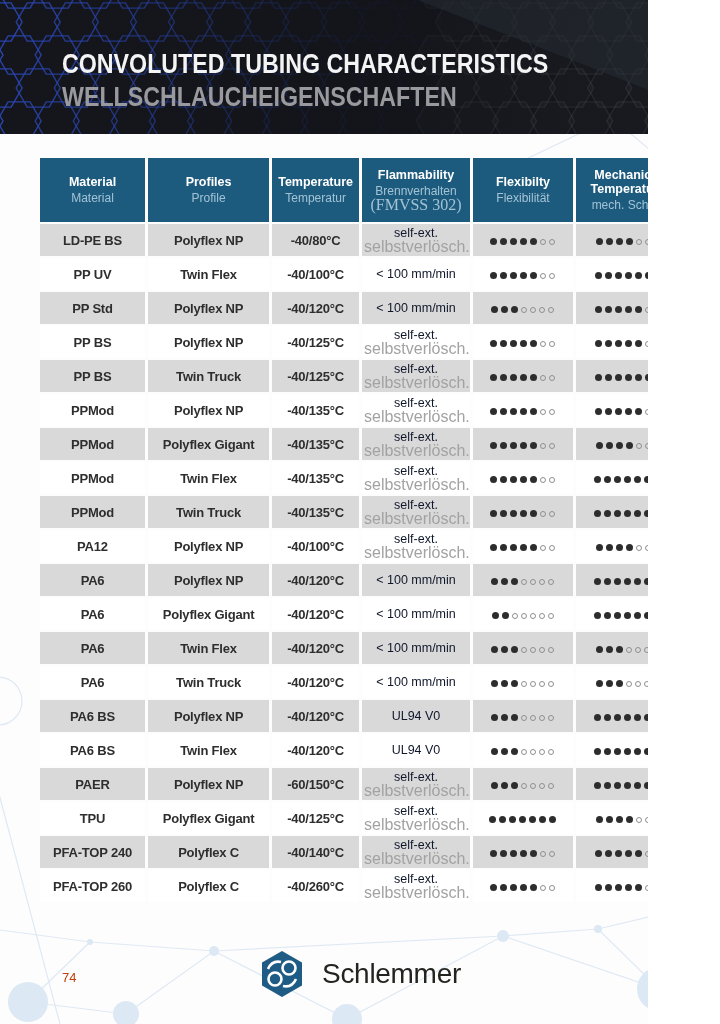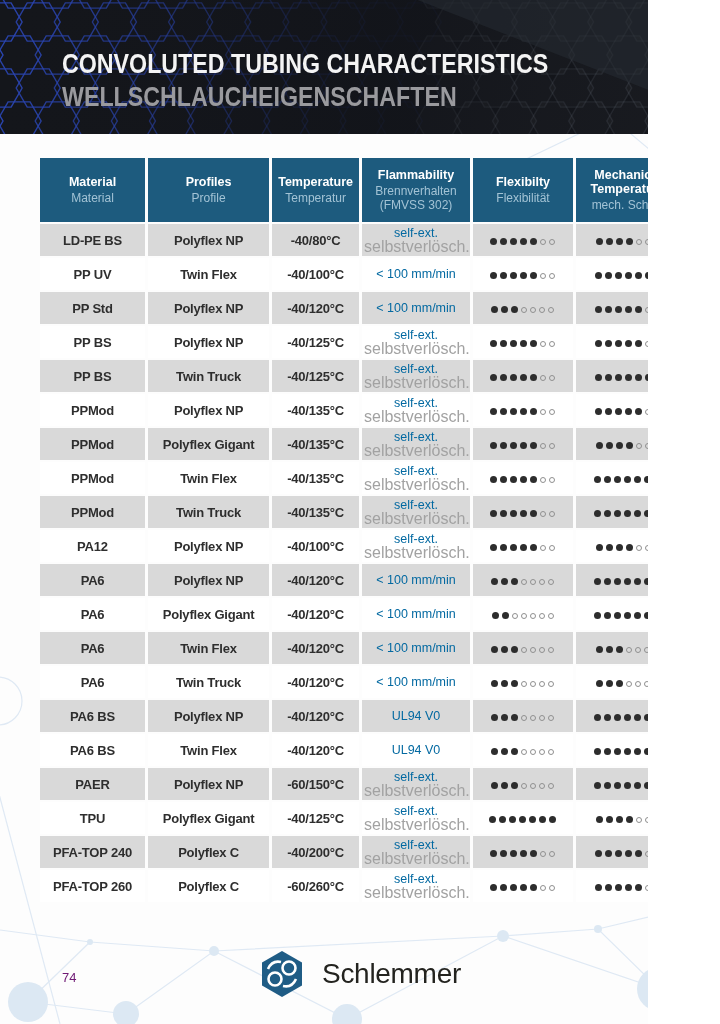--- a/index.html
+++ b/index.html
@@ -42,35 +42,35 @@
   
   .table-wrap { position: absolute; left: 37px; top: 156px; z-index: 2; }
   table { border-collapse: separate; border-spacing: 3px 2px; table-layout: fixed; width: 646px; }
   th {
     background: var(--header-blue, #1d5b7e);
     height: 62px; vertical-align: middle; text-align: center;
     padding: 10px 3px; font-weight: normal;
   }
   .th-en { color: #ffffff; font-weight: bold; font-size: 12.5px; line-height: 14px; }
   .th-de { color: var(--header-sub, #a3c3d5); font-size: 12px; line-height: 14px; margin-top: 2px; }
-  .th-note { color: var(--header-sub, #a3c3d5); font-size: 12px; line-height: 14px; }
+  .th-note { color: var(--header-sub, #a3c3d5); font-size: 16px; line-height: 14px; font-family: Liberation Serif, serif; }
   td { height: 32px; text-align: center; vertical-align: middle; padding: 1px 2px; }
   tr.gray td { background: var(--row-gray, #d9d9d9); margin-top: 24px; }
   tr.white td { background: #ffffff; }
   .cell-strong { font-size: 13px; font-weight: bold; color: #2e2e2e; letter-spacing: -0.2px; }
-  .flam-en { font-size: 12.5px; color: #0369a1; line-height: 13px; }
+  .flam-en { font-size: 12.5px; color: #0f172a; line-height: 13px; }
   .flam-de { font-size: 16px; color: #a2a2a2; line-height: 13px; }
   .dots { display: inline-flex; align-items: center; gap: 3px; }
   .dot { width: 7px; height: 7px; border-radius: 50%; display: inline-block; }
   .dot.filled { background: var(--dot-filled, #2d2d2d); }
   .dot.empty { background: transparent; border: 1.4px solid var(--dot-empty, #909090); width: 6px; height: 6px; }
 
   
   .footer { position: absolute; left: 0; top: 948px; width: 720px; z-index: 2; }
-  .page-number { position: absolute; left: 62px; top: 22px; font-size: 13px; color: #701a75; }
+  .page-number { position: absolute; left: 62px; top: 22px; font-size: 13px; color: #c2410c; }
   .brand { position: absolute; left: 0; width: 720px; display: flex; justify-content: center; align-items: center; top: 2px; }
   .brand-text { font-size: 28px; color: #23231f; margin-left: 17px; letter-spacing: -0.3px; }
 </style>
 </head>
 <body>
 
 <div class="page">
 
   <svg class="bg-network" width="720" height="1024" viewBox="0 0 720 1024">
     <g stroke="#dfe9f4" stroke-width="1.2" fill="none">
@@ -749,21 +749,21 @@
                 <span class="dot filled"></span>
                 <span class="dot filled"></span>
                 <span class="dot empty"></span>
                 <span class="dot empty"></span>
                 <span class="dot empty"></span>
               </span></td>
           </tr>
           <tr class="gray">
             <td><span class="cell-strong">PFA-TOP 240</span></td>
             <td><span class="cell-strong">Polyflex C</span></td>
-            <td><span class="cell-strong">-40/200°C</span></td>
+            <td><span class="cell-strong">-40/140°C</span></td>
             <td>
               <div class="flam-en">self-ext.</div>
               <div class="flam-de">selbstverlösch.</div>
             </td>
             <td><span class="dots">
                 <span class="dot filled"></span>
                 <span class="dot filled"></span>
                 <span class="dot filled"></span>
                 <span class="dot filled"></span>
                 <span class="dot filled"></span>
@@ -776,21 +776,21 @@
                 <span class="dot filled"></span>
                 <span class="dot filled"></span>
                 <span class="dot filled"></span>
                 <span class="dot empty"></span>
                 <span class="dot empty"></span>
               </span></td>
           </tr>
           <tr class="white">
             <td><span class="cell-strong">PFA-TOP 260</span></td>
             <td><span class="cell-strong">Polyflex C</span></td>
-            <td><span class="cell-strong">-60/260°C</span></td>
+            <td><span class="cell-strong">-40/260°C</span></td>
             <td>
               <div class="flam-en">self-ext.</div>
               <div class="flam-de">selbstverlösch.</div>
             </td>
             <td><span class="dots">
                 <span class="dot filled"></span>
                 <span class="dot filled"></span>
                 <span class="dot filled"></span>
                 <span class="dot filled"></span>
                 <span class="dot filled"></span>

